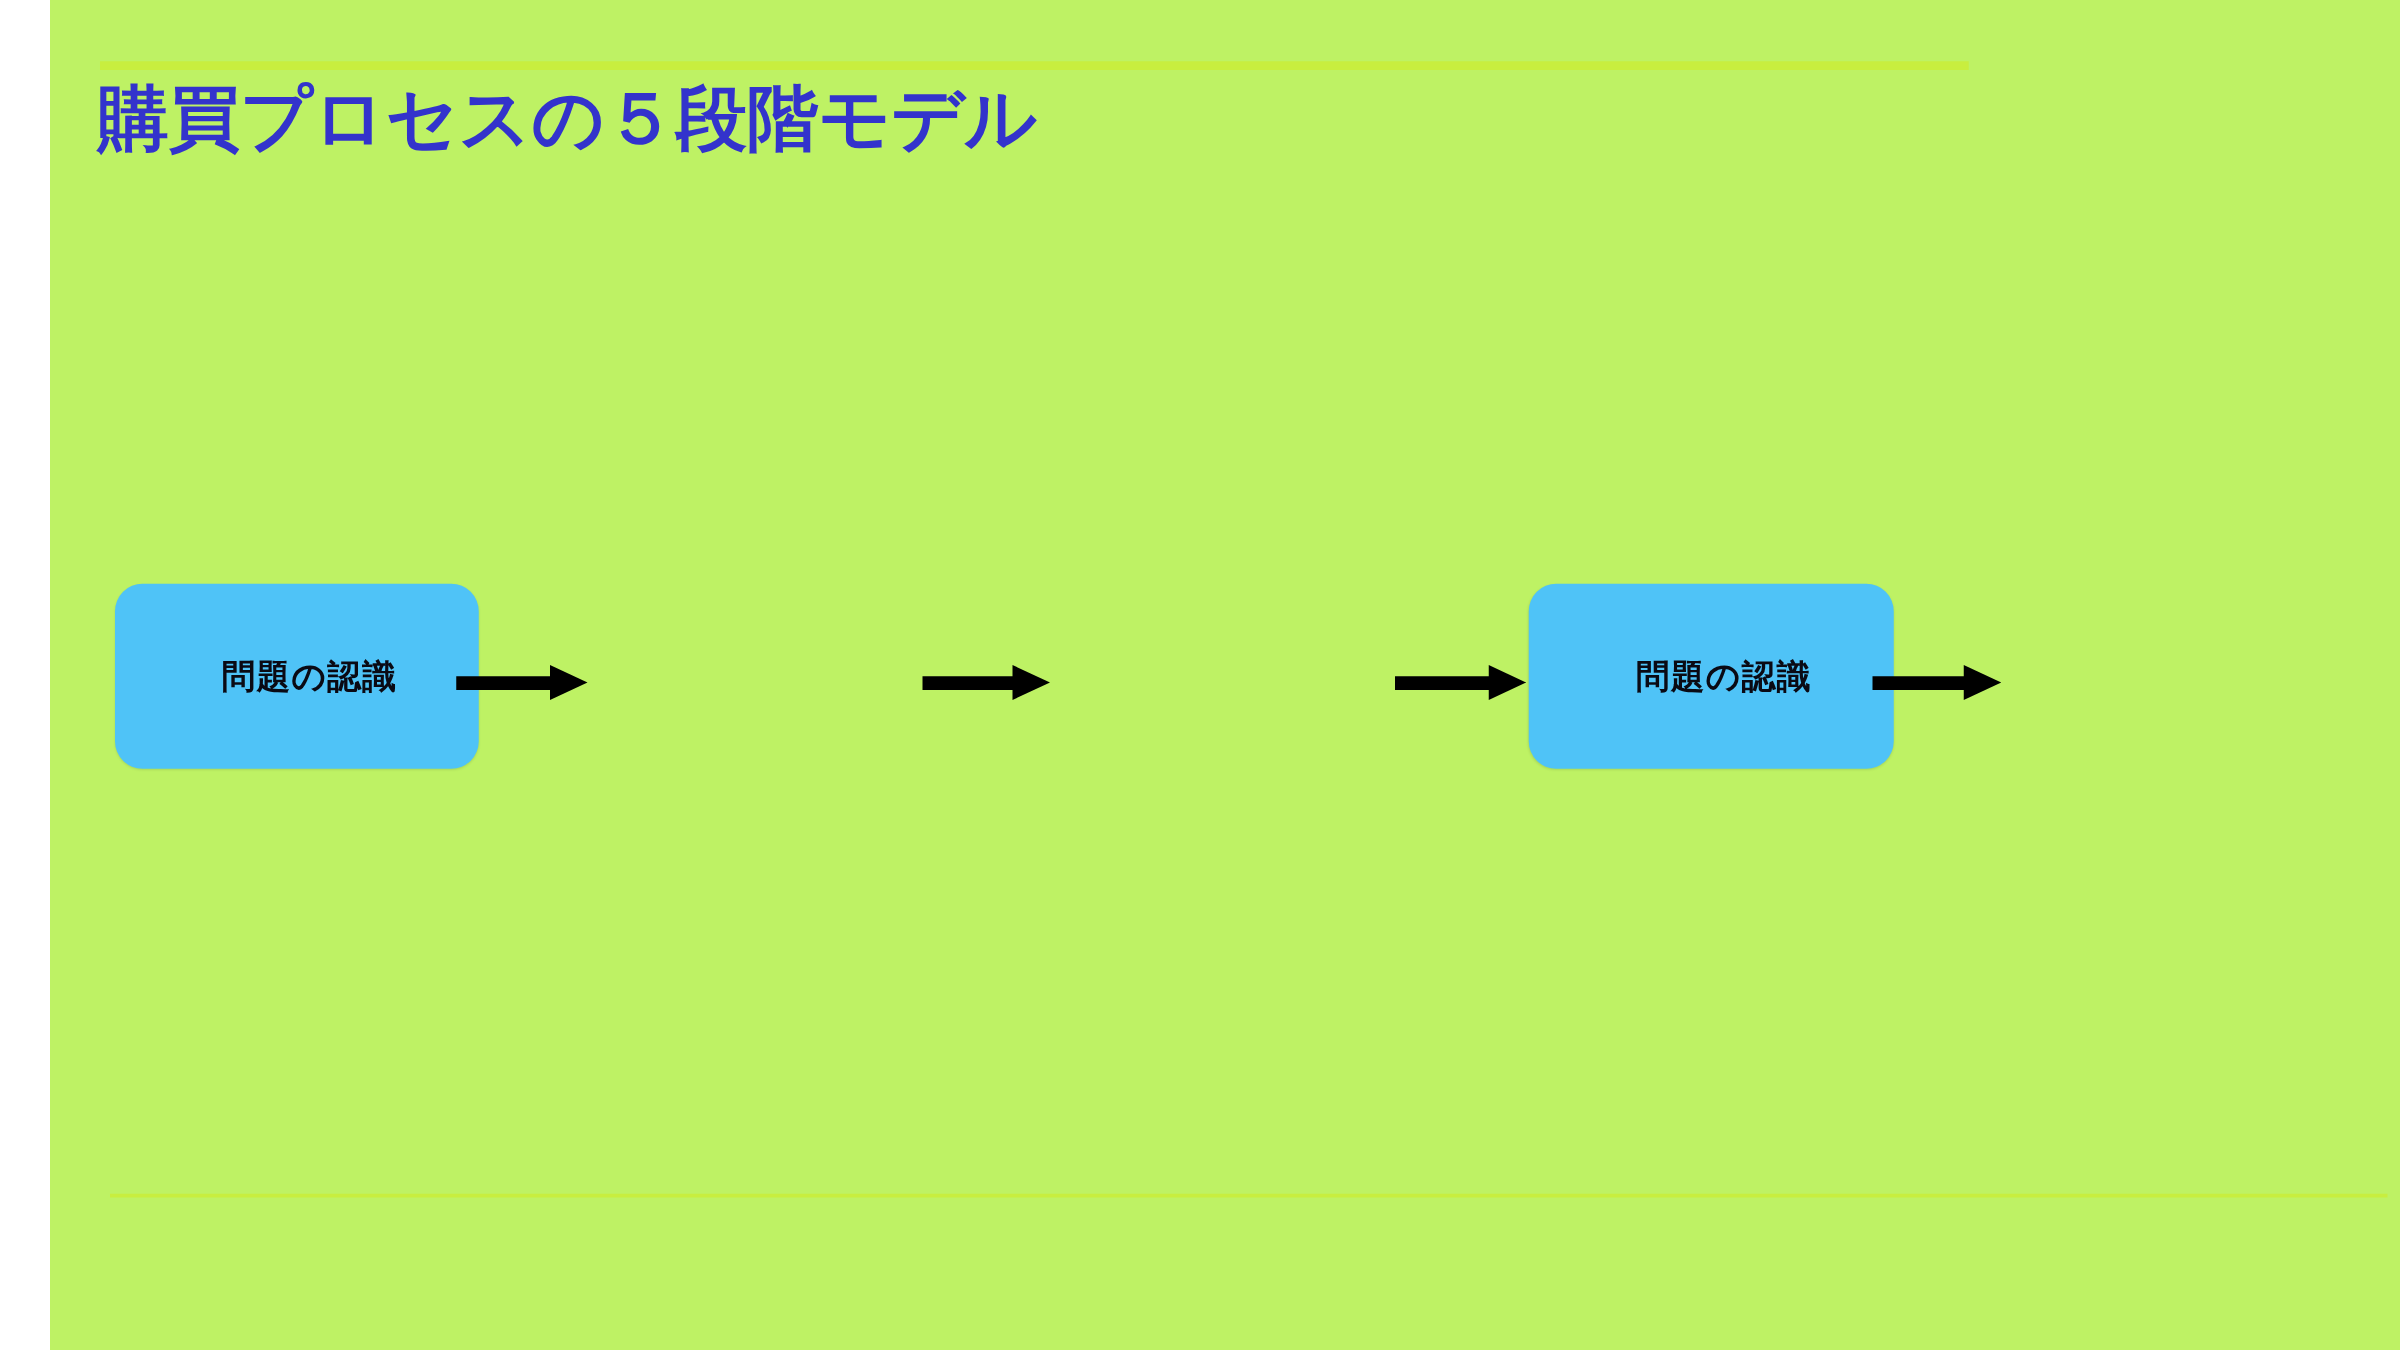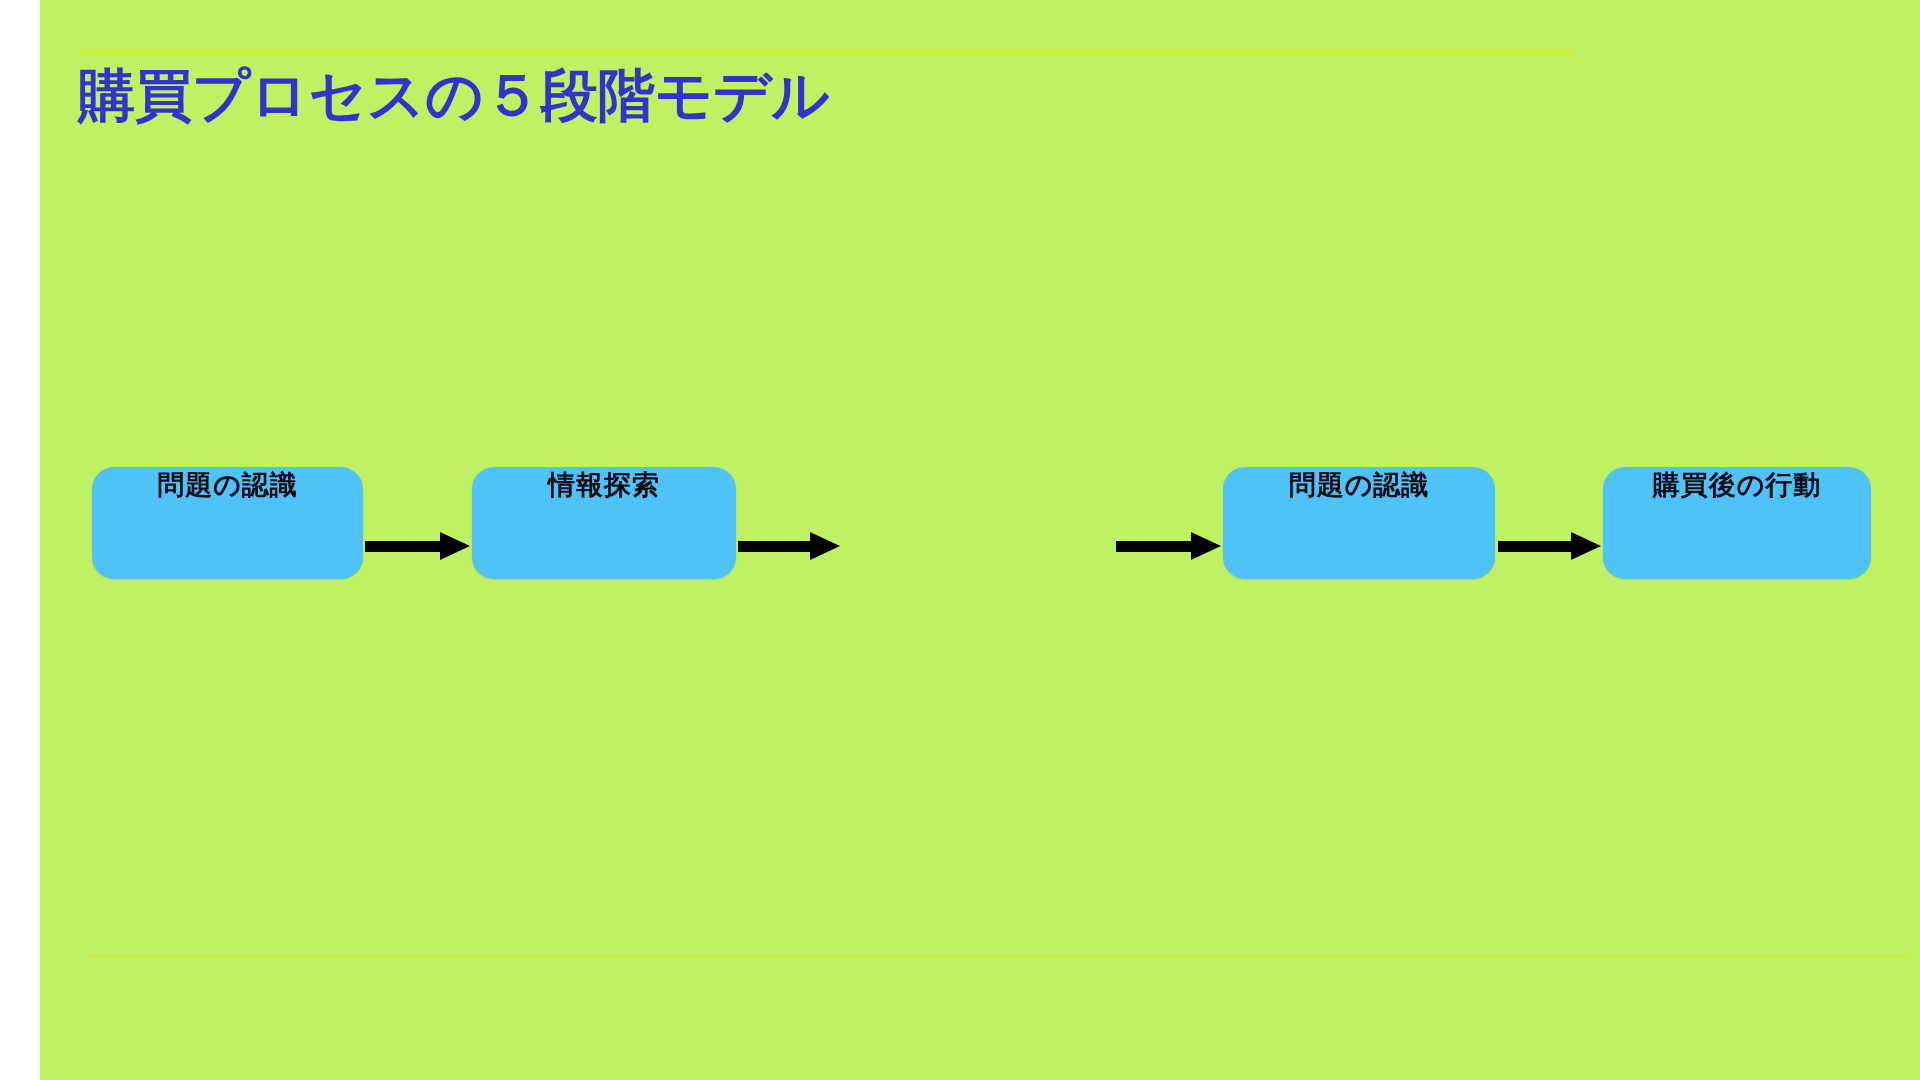--- a/index.html
+++ b/index.html
@@ -55,26 +55,28 @@
     position: absolute;
     left: 0;
     top: 0;
     width: 1920px;
     height: 1080px;
   }
 
   .flow-node {
     position: absolute;
     top: 467px;
-    height: 112px;
+    height: 148px;
     background: #4fc3f7;
     border-radius: 22px;
     display: flex;
+    align-items: center;
     justify-content: center;
     box-shadow: 0 1px 2px rgba(0,0,0,0.10);
+    padding-left: 20px;
   }
 
   .flow-node-label {
     font-size: 27px;
     font-weight: bold;
     color: #0a0a14;
     white-space: nowrap;
     letter-spacing: 1px;
     font-family: "DejaVu Sans", "Liberation Sans", sans-serif;
   }
@@ -148,23 +150,20 @@
 
     <div class="flow-node" id="node-0">
       <span class="flow-node-label">問題の認識</span>
     </div>
 
     <div class="flow-arrow" id="arrow-0">
       <div class="shaft"></div>
       <div class="head"></div>
     </div>
 
-    <div class="flow-node" id="node-1">
-      <span class="flow-node-label">情報探索</span>
-    </div>
 
     <div class="flow-arrow" id="arrow-1">
       <div class="shaft"></div>
       <div class="head"></div>
     </div>
 
 
     <div class="flow-arrow" id="arrow-2">
       <div class="shaft"></div>
       <div class="head"></div>
@@ -172,21 +171,18 @@
 
     <div class="flow-node" id="node-3">
       <span class="flow-node-label">問題の認識</span>
     </div>
 
     <div class="flow-arrow" id="arrow-3">
       <div class="shaft"></div>
       <div class="head"></div>
     </div>
 
-    <div class="flow-node" id="node-4">
-      <span class="flow-node-label">購買後の行動</span>
-    </div>
 
   </div>
 
   <div id="footer-rule"></div>
 
 </div>
 
 </body></html>

